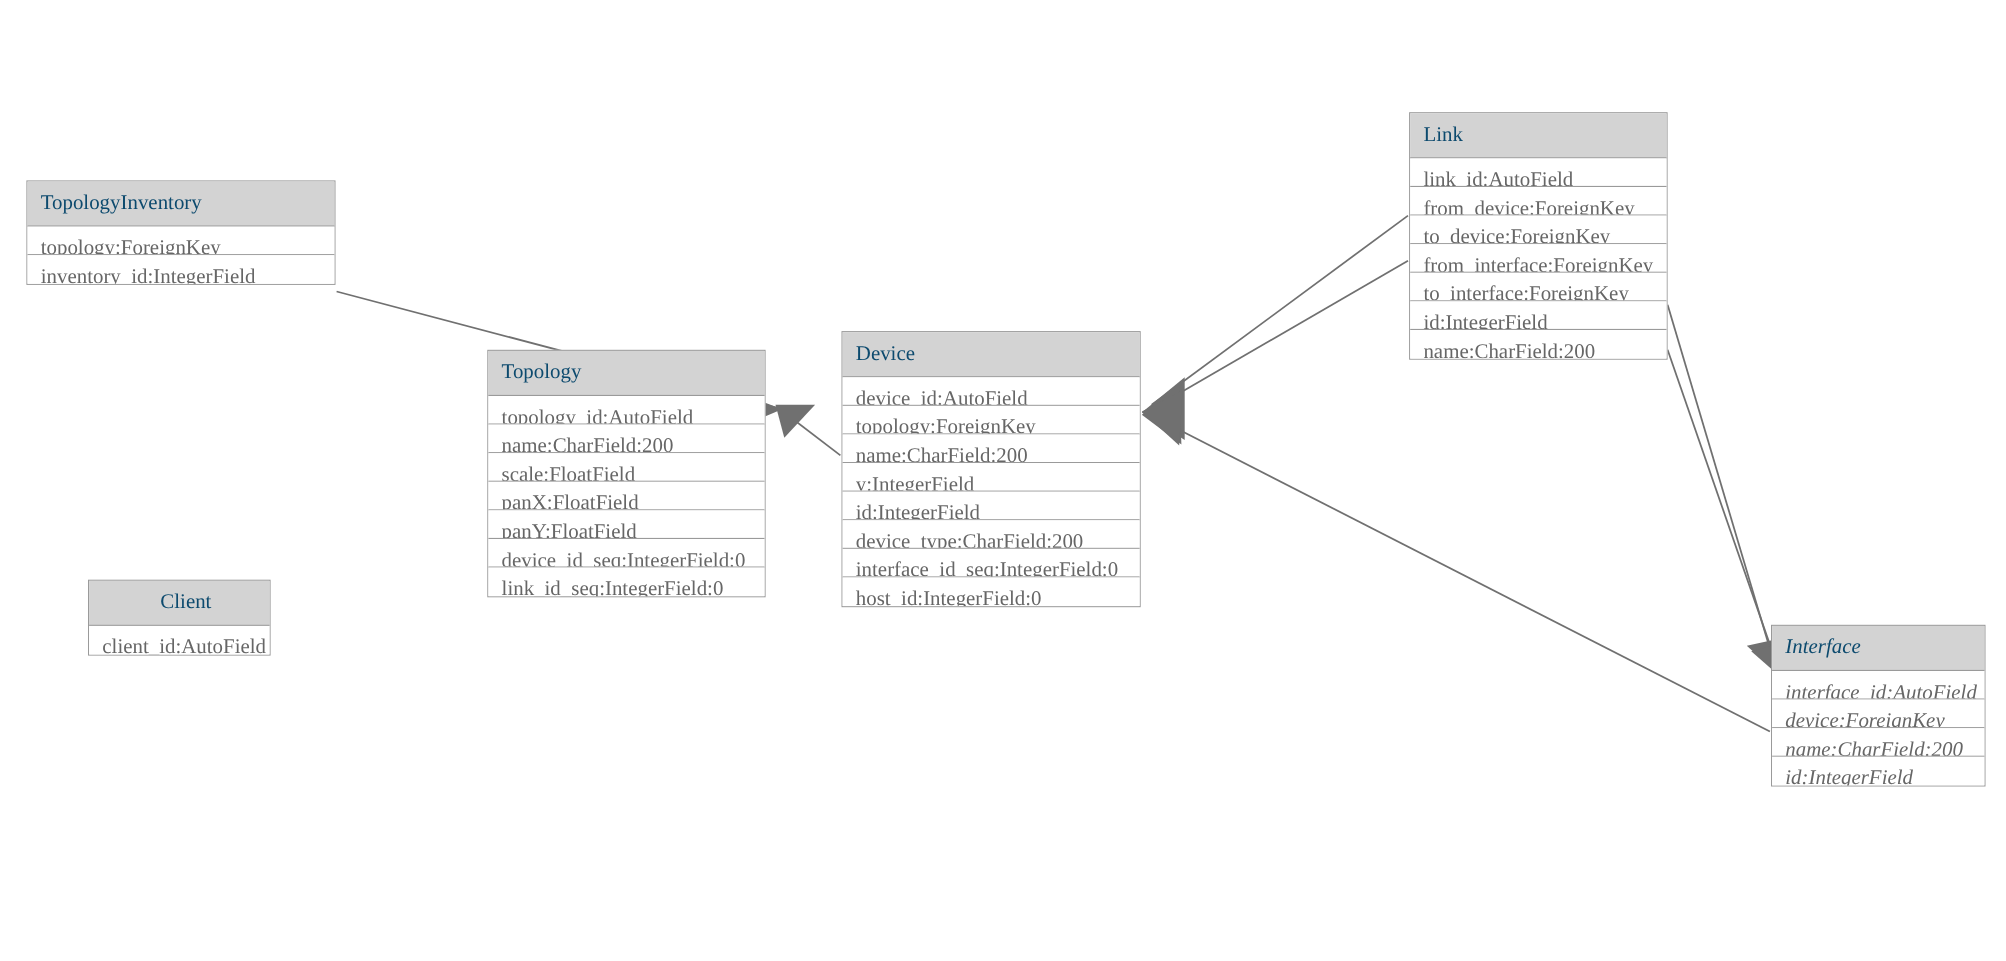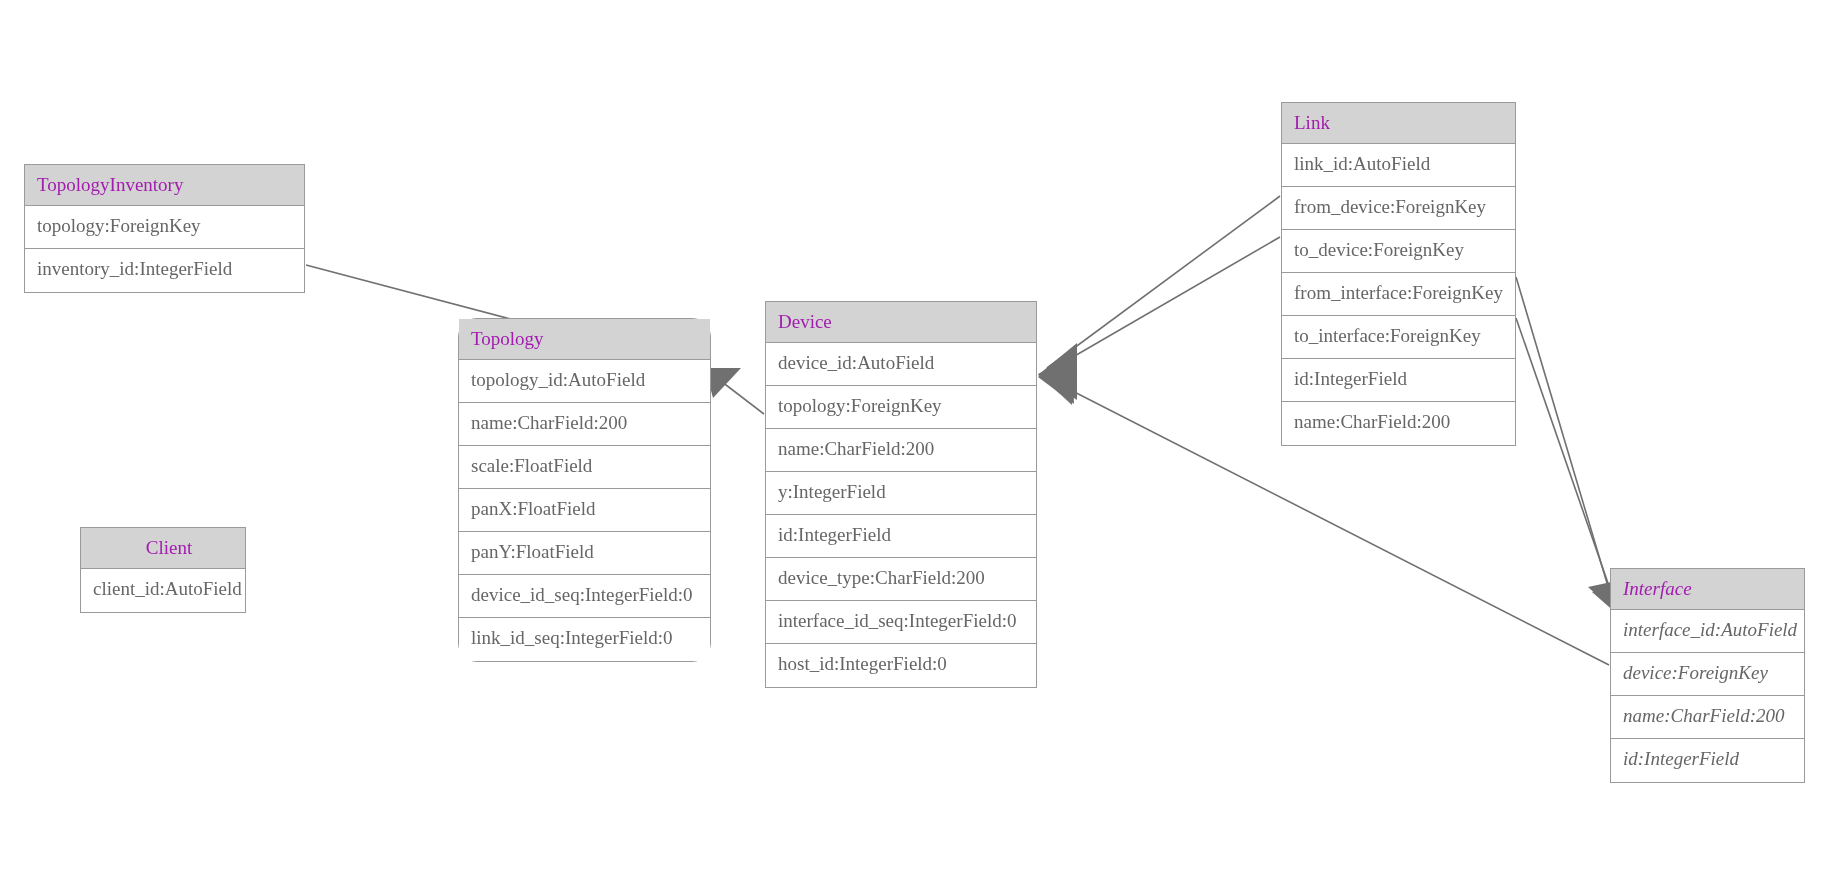--- a/index.html
+++ b/index.html
@@ -38,36 +38,36 @@
     box-sizing: border-box;
     border: 1px solid #9a9a9a;
     background: #ffffff;
     z-index: 5;
   }
 
   .entity-header {
     box-sizing: border-box;
     background: #d3d3d3;
     border-bottom: 1px solid #9a9a9a;
-    color: #a21caf;
+    color: #0c4a6e;
     font-size: 19px;
     line-height: 40px;
     height: 41px;
     padding: 0 0 18px 12px;
     white-space: nowrap;
     overflow: hidden;
   }
 
   .entity-attrs {
     box-sizing: border-box;
   }
 
   .attr-row {
     box-sizing: border-box;
-    height: 43px;
+    height: 26px;
     line-height: 40px;
     color: #666666;
     font-size: 19px;
     padding: 0 10px 0 12px;
     border-bottom: 1px solid #9a9a9a;
     white-space: nowrap;
     overflow: hidden;
     background: #ffffff;
   }
   .attr-row:last-child {
@@ -116,21 +116,21 @@
         <div class="attr-row">topology:ForeignKey</div>
         <div class="attr-row">inventory_id:IntegerField</div>
       </div>
     </div>
     <div class="entity" style="left: 80px; top: 527px; width: 166px; text-align: center;">
       <div class="entity-header">Client</div>
       <div class="entity-attrs">
         <div class="attr-row">client_id:AutoField</div>
       </div>
     </div>
-    <div class="entity" style="left: 458px; top: 318px; width: 253px; border-radius: 19px;">
+    <div class="entity" style="left: 443px; top: 318px; width: 253px;">
       <div class="entity-header">Topology</div>
       <div class="entity-attrs">
         <div class="attr-row">topology_id:AutoField</div>
         <div class="attr-row">name:CharField:200</div>
         <div class="attr-row">scale:FloatField</div>
         <div class="attr-row">panX:FloatField</div>
         <div class="attr-row">panY:FloatField</div>
         <div class="attr-row">device_id_seq:IntegerField:0</div>
         <div class="attr-row">link_id_seq:IntegerField:0</div>
       </div>

